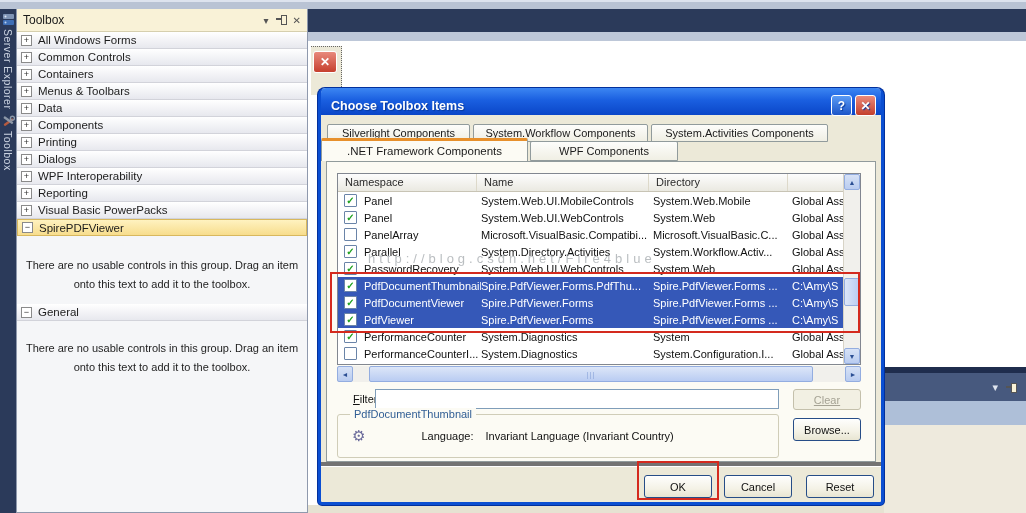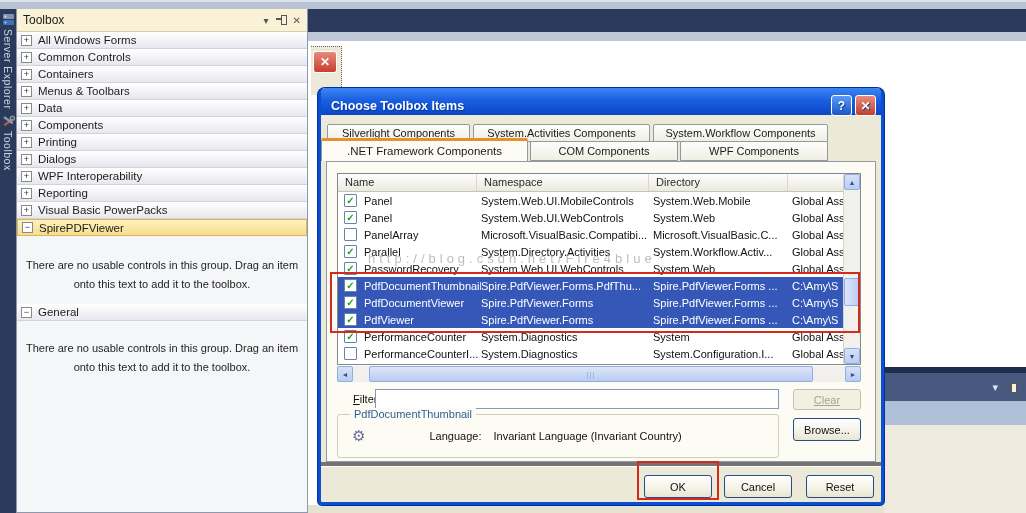--- a/index.html
+++ b/index.html
@@ -90,21 +90,21 @@
   .filter-label{position:absolute;left:26px;top:231px;font-size:11px;color:#111;}
   .filter-label u{text-decoration:underline;}
   .filter-input{position:absolute;left:48px;top:227px;width:404px;height:20px;border:1px solid #7f9db9;background:#fff;font-size:11px;padding:0 4px;}
   .btn{border:1px solid #264d87;border-radius:3px;background:linear-gradient(180deg,#fefefd 0%,#f4f2e6 60%,#e8e5d2 100%);font-size:11px;color:#111;display:flex;align-items:center;justify-content:center;box-shadow:inset 0 1px 0 #fff;}
   .btn.disabled{border-color:#c4c0ab;color:#a5a294;background:#f2f0e3;box-shadow:none;text-decoration:underline;}
   .clear-btn{position:absolute;left:466px;top:227px;width:68px;height:21px;}
   .groupbox{position:absolute;left:10px;top:252px;width:442px;height:44px;border:1px solid #d0cdb8;border-radius:3px;}
   .gb-label{position:absolute;left:12px;top:-7px;background:var(--page);padding:0 4px;font-size:11px;color:#315e94;}
   .gb-row{display:flex;align-items:center;gap:12px;padding:14px 0 0 14px;font-size:11px;color:#111;}
   .gear{font-size:15px;color:#6b6b9b;line-height:14px;}
-  .gb-lang-label{margin-left:8px;padding-left:44px;}
+  .gb-lang-label{padding-left:44px;}
   .browse-btn{position:absolute;left:466px;top:256px;width:68px;height:23px;}
 
   
   .btn-strip{position:absolute;left:0;top:347px;width:560px;height:40px;border-top:4px solid #737373;box-shadow:inset 0 1px 0 #fff;display:flex;}
   .ok-btn{position:absolute;left:323px;top:9px;width:68px;height:23px;}
   .cancel-btn{position:absolute;left:403px;top:9px;width:68px;height:23px;}
   .reset-btn{position:absolute;left:485px;top:9px;width:68px;height:23px;}
 
   
   .watermark{left:368px;top:251px;z-index:20;font-size:13px;letter-spacing:4px;color:rgba(140,146,152,.6);white-space:nowrap;}
@@ -225,36 +225,35 @@
   <div class="abs dialog">
     <div class="titlebar">
       <span>Choose Toolbox Items</span>
       <span class="sp"></span>
       <span class="tbtn help">?</span>
       <span class="tbtn close">✕</span>
     </div>
     <div class="dlg-content">
       <div class="tabs1" id="tabs-back">
           <div class="tab" style="width: 143px;">Silverlight Components</div>
+          <div class="tab" style="width: 175px;">System.Workflow Components</div>
           <div class="tab" style="width: 177px;">System.Activities Components</div>
-          <div class="tab" style="width: 175px;">System.Workflow Components</div>
         </div>
       <div class="tabs2" id="tabs-front">
           <div class="tab active" style="width: 207px;">.NET Framework Components</div>
-          <div class="tab" style="width: 148px;">COM Components</div>
           <div class="tab" style="width: 148px;">WPF Components</div>
         </div>
 
       <div class="tabpage">
 
         <div class="listview">
           <div class="lv-main">
             <div class="lv-header" id="lv-header">
+                <div class="lv-h">Namespace</div>
                 <div class="lv-h">Name</div>
-                <div class="lv-h">Namespace</div>
                 <div class="lv-h">Directory</div>
               </div>
             <div id="lv-rows">
                 <div class="lv-row">
                   <span class="cbx">✓</span>
                   <div class="lv-cell">Panel</div>
                   <div class="lv-cell">System.Web.UI.MobileControls</div>
                   <div class="lv-cell">System.Web.Mobile</div>
                   <div class="lv-cell">Global Ass</div>
                 </div>

